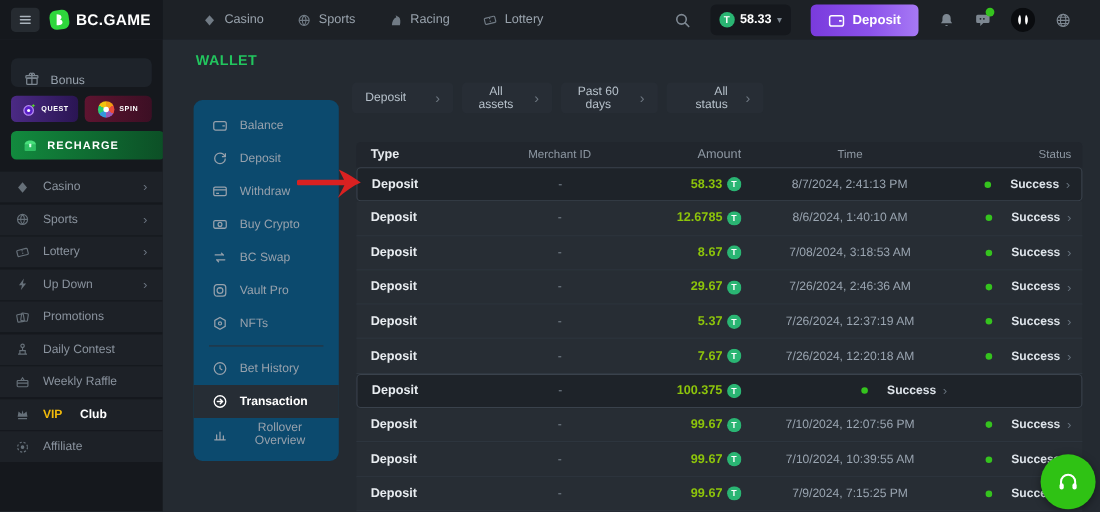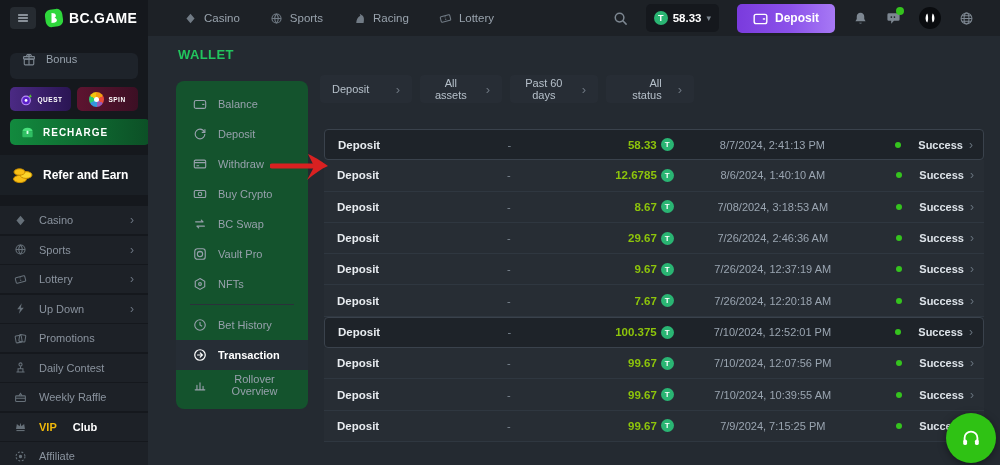--- a/index.html
+++ b/index.html
@@ -20,40 +20,40 @@
   .balance-pill { display:flex; align-items:center; gap:5px; background:#15181d; border-radius:5px; height:28px; padding:0 8px; cursor:pointer; border:none; }
   .balance-pill .val { color:#fff; font-weight:bold; font-size:11.5px; }
   .caret { color:#7d8791; font-size:9px; }
   .coin { display:inline-flex; align-items:center; justify-content:center; width:14px; height:14px; border-radius:50%; background:#2ab573; color:#fff; font-size:9px; font-weight:bold; flex:0 0 14px; }
   .deposit-btn { display:flex; align-items:center; gap:7px; height:29px; padding:0 16px; border:none; border-radius:5px; background:linear-gradient(90deg,#7a3bdd 0%,#8b52ea 55%,#a779f5 100%); color:#fff; font-weight:bold; font-size:12px; cursor:pointer; font-family:inherit; }
   .chat-wrap { position:relative; }
   .green-dot { position:absolute; right:-3px; top:-4px; width:8px; height:8px; border-radius:50%; background:#35c31e; }
 
   
   .sidebar { position:absolute; left:0; top:36px; width:148px; height:429px; background:#15181d; }
-  .bonus-btn { margin:17px 10px 0 10px; width:128px; height:26px; border-radius:6px; background:#1e232a; border:none; display:flex; align-items:flex-start; gap:10px; padding:0 12px; color:#98a2ad; font-size:11px; cursor:pointer; font-family:inherit; }
+  .bonus-btn { margin:17px 10px 0 10px; width:128px; height:26px; border-radius:6px; background:#1e232a; border:none; display:flex; align-items:flex-end; gap:10px; padding:0 12px; color:#98a2ad; font-size:11px; cursor:pointer; font-family:inherit; }
   .chip-row { display:flex; gap:6px; margin:8px 10px 0 10px; }
   .chip { flex:1; height:24px; border:none; border-radius:5px; display:flex; align-items:center; justify-content:center; gap:4px; color:#fff; font-size:6.5px; font-weight:bold; letter-spacing:.5px; cursor:pointer; font-family:inherit; }
   .chip.quest { background:linear-gradient(90deg,#4b2a84,#2a1553); }
   .chip.spin { background:linear-gradient(90deg,#5e1430,#3c0f24); }
   .wheel { width:15px; height:15px; border-radius:50%; background:conic-gradient(#f39c12 0 60deg,#e74c3c 0 120deg,#9b59b6 0 180deg,#3498db 0 240deg,#2ecc71 0 300deg,#f1c40f 0 360deg); position:relative; }
   .wheel::after { content:""; position:absolute; left:5px; top:5px; width:5px; height:5px; border-radius:50%; background:#fff; }
   .recharge-btn { margin:8px 10px 0 10px; width:140px; height:26px; border:none; border-radius:5px; background:linear-gradient(90deg,#128a3e,#0c4f26); color:#fff; font-weight:bold; font-size:10px; letter-spacing:1px; display:flex; align-items:center; gap:8px; padding:0 10px; cursor:pointer; font-family:inherit; }
   .refer-row { margin-top:10px; width:148px; height:40px; background:#1a1f25; display:flex; align-items:center; gap:9px; padding:0 12px; cursor:pointer; border:none; color:#fff; font-weight:bold; font-size:12px; font-family:inherit; }
   .side-nav { margin-top:11px; }
   .side-item { width:148px; height:28px; margin-bottom:1.5px; background:#1d2127; display:flex; align-items:center; gap:12px; padding:0 14px; color:#8a939e; font-size:11px; cursor:pointer; border:none; font-family:inherit; }
   .side-item .chev { margin-left:auto; color:#6b7480; font-size:12px; }
   .vip-accent { color:#f0b90b; font-weight:bold; }
   .vip-rest { color:#fff; font-weight:bold; margin-left:4px; }
 
   
   .main { position:absolute; left:148px; top:36px; width:852px; height:429px; background:#242a31; }
   .page-title { position:absolute; left:30px; top:11px; color:#22c55e; font-size:13px; font-weight:bold; letter-spacing:.4px; }
 
-  .wallet-menu { position:absolute; left:28px; top:45px; width:132px; background:#14532d; border-radius:8px; padding:8px 0 9px 0; }
+  .wallet-menu { position:absolute; left:28px; top:55px; width:132px; background:#0c4a6e; border-radius:8px; padding:8px 0 9px 0; }
   .wm-item { width:100%; height:30px; display:flex; align-items:center; gap:11px; padding:0 17px; color:#97a1ac; font-size:11px; cursor:pointer; border:none; background:none; font-family:inherit; }
   .wm-item.active { background:#262d35; color:#fff; font-weight:bold; }
   .wm-divider { height:1px; background:#2a313a; margin:5px 14px; }
 
   .filters { position:absolute; left:172px; top:39px; display:flex; gap:8px; }
   .filter-chip { height:28px; background:#272d35; border:none; border-radius:4px; color:#b6c0ca; font-size:11px; display:flex; align-items:center; justify-content:space-between; padding:0 12px; cursor:pointer; font-family:inherit; }
   .filter-chip .chev { color:#6d7680; font-size:13px; margin-left:16px; }
   .fc1 { width:92px; } .fc2 { width:82px; } .fc3 { width:88px; } .fc4 { width:88px;text-align:right; }
 
   .table { position:absolute; left:176px; top:93px; width:660px; }
@@ -236,30 +236,20 @@
       <span>
           <svg width="15" height="15" viewBox="0 0 16 16">
             <path d="M2.5 7c0-2.5 2.4-4 5.5-4s5.5 1.5 5.5 4z" fill="#49e07c"></path>
             <rect x="2.5" y="7" width="11" height="6" rx="1" fill="#2fbf63"></rect>
             <rect x="7" y="6" width="2" height="3.5" rx=".5" fill="#d9ffe8"></rect>
           </svg>
         </span>
       <span>RECHARGE</span>
     </button>
 
-    <button class="refer-row">
-      <span>
-          <svg width="22" height="18" viewBox="0 0 22 18">
-            <ellipse cx="8" cy="13" rx="6.5" ry="3.6" fill="#f8bf16" stroke="#c98d00"></ellipse>
-            <ellipse cx="14" cy="9" rx="6" ry="3.4" fill="#fbd52c" stroke="#c98d00"></ellipse>
-            <ellipse cx="7.5" cy="6" rx="5.5" ry="3.2" fill="#f8bf16" stroke="#c98d00"></ellipse>
-          </svg>
-        </span>
-      <span>Refer and Earn</span>
-    </button>
 
     <nav class="side-nav">
       <button class="side-item">
         <span>
             <svg width="13" height="13" viewBox="0 0 16 16">
               <path d="M8 2.2L13 8l-5 5.8L3 8z" fill="#667079"></path>
             </svg>
           </span>
         <span>Casino</span>
         <span class="chev">›</span>
@@ -453,20 +443,27 @@
         <span>Past 60 days</span>
           <span class="chev">›</span>
       </button>
       <button class="filter-chip fc4">
         <span>All status</span>
           <span class="chev">›</span>
       </button>
     </div>
 
     <div class="table">
+      <div class="t-head">
+        <div class="c type">Type</div>
+        <div class="c mid" style="color:#8e98a3">Merchant ID</div>
+        <div class="c amt" style="color:#8e98a3;font-weight:normal">Amount</div>
+        <div class="c time" style="color:#8e98a3">Time</div>
+        <div class="c status" style="color:#8e98a3">Status</div>
+      </div>
 
       <div class="t-row hl">
         <div class="c type">Deposit</div>
         <div class="c mid">-</div>
         <div class="c amt">
             <span>58.33</span>
             <span class="coin">T</span>
           </div>
         <div class="c time">8/7/2024, 2:41:13 PM</div>
         <div class="c status">
@@ -514,21 +511,21 @@
         <div class="c status">
             <i class="dot"></i>
             <span class="status-label">Success</span>
             <span class="chev">›</span>
           </div>
       </div>
       <div class="t-row">
         <div class="c type">Deposit</div>
         <div class="c mid">-</div>
         <div class="c amt">
-            <span>9.67</span>
+            <span>5.37</span>
             <span class="coin">T</span>
           </div>
         <div class="c time">7/26/2024, 12:37:19 AM</div>
         <div class="c status">
             <i class="dot"></i>
             <span class="status-label">Success</span>
             <span class="chev">›</span>
           </div>
       </div>
       <div class="t-row">
@@ -545,21 +542,20 @@
             <span class="chev">›</span>
           </div>
       </div>
       <div class="t-row hl">
         <div class="c type">Deposit</div>
         <div class="c mid">-</div>
         <div class="c amt">
             <span>100.375</span>
             <span class="coin">T</span>
           </div>
-        <div class="c time">7/10/2024, 12:52:01 PM</div>
         <div class="c status">
             <i class="dot"></i>
             <span class="status-label">Success</span>
             <span class="chev">›</span>
           </div>
       </div>
       <div class="t-row">
         <div class="c type">Deposit</div>
         <div class="c mid">-</div>
         <div class="c amt">

